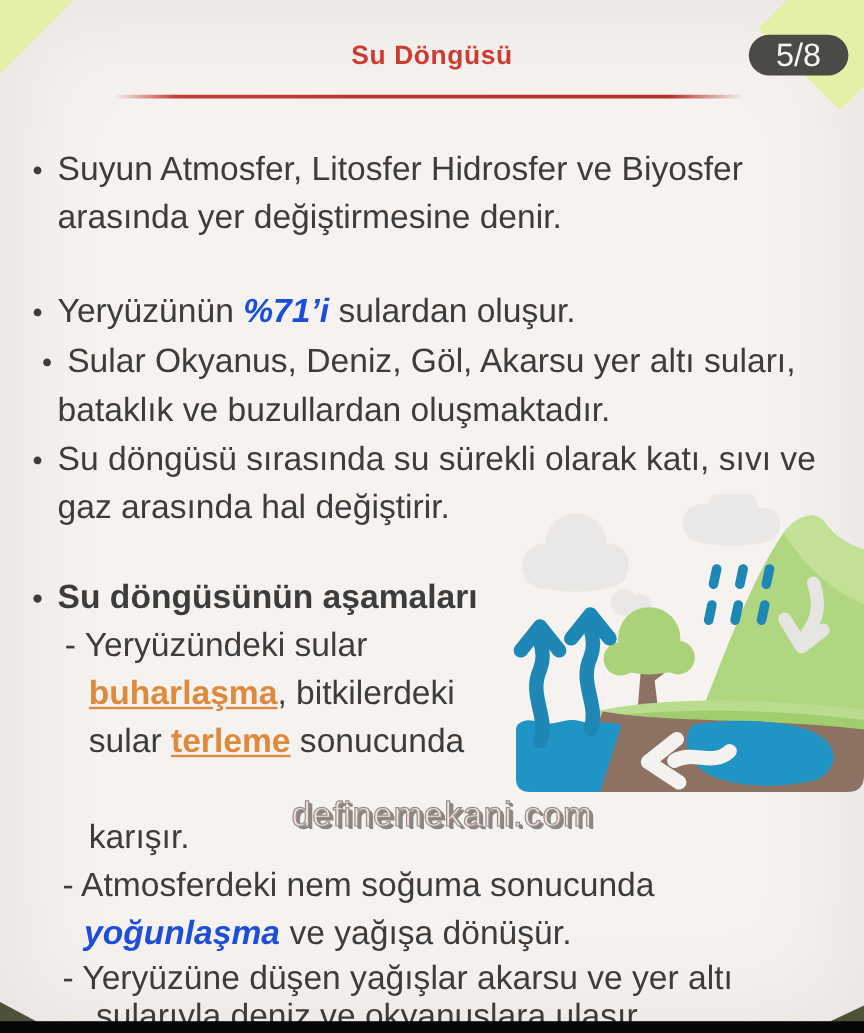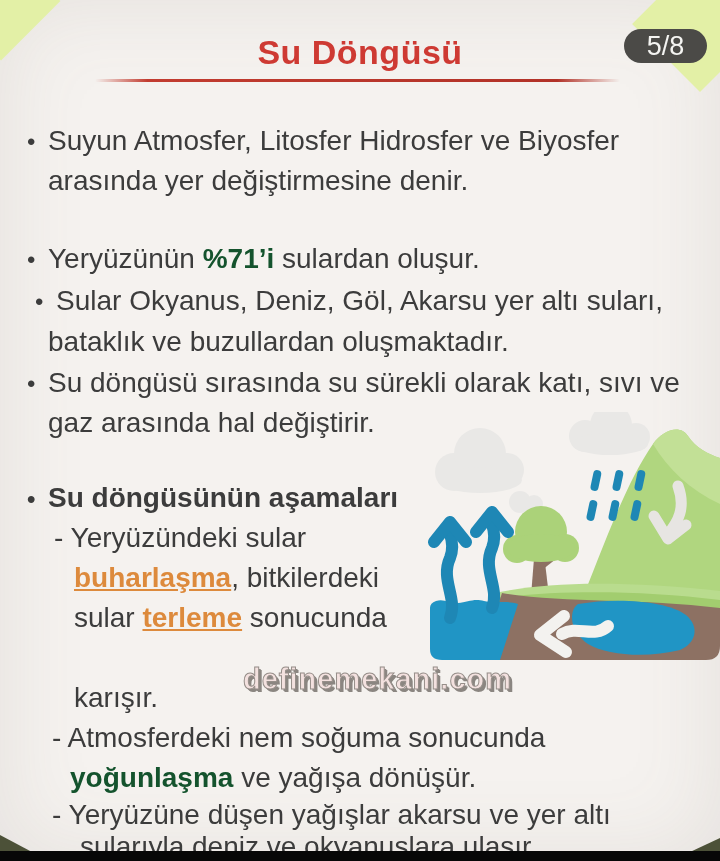--- a/index.html
+++ b/index.html
@@ -9,42 +9,42 @@
     font-family:"Liberation Sans", sans-serif;
   }
   .page{position:absolute;inset:0;box-shadow:inset 0 0 90px rgba(110,100,90,.12);}
   
   .deco-tl{position:absolute;left:-41px;top:-41px;width:84px;height:84px;background:#e3f0a6;transform:rotate(45deg);}
   .deco-tr{position:absolute;left:652px;top:-24px;width:96px;height:96px;background:#e3f0a6;transform:rotate(45deg);}
   .tri-bl{position:absolute;left:0;bottom:9px;width:0;height:0;border-bottom:17px solid #4c5138;border-right:32px solid transparent;}
   .tri-br{position:absolute;right:0;bottom:9px;width:0;height:0;border-bottom:14px solid #4c5138;border-left:30px solid transparent;}
   .bottom-bar{position:absolute;left:0;bottom:0;width:720px;height:10px;background:#070707;}
   
-  .title{position:absolute;top:33px;left:0;right:0;text-align:center;font-size:34px;font-weight:bold;color:#ce3a33;letter-spacing:.5px;}
+  .title{position:absolute;top:33px;left:0;right:0;text-align:center;font-size:22px;font-weight:bold;color:#ce3a33;letter-spacing:.5px;}
   .title-underline{position:absolute;top:79px;left:95px;width:525px;height:3px;border-radius:2px;
     background:linear-gradient(90deg,rgba(190,58,47,0) 0%,#c23c30 10%,#b23228 88%,rgba(190,58,47,0) 100%);}
   .page-badge{position:absolute;left:624px;top:29px;width:83px;height:34px;border-radius:24px;background:#4b4a47;
     color:#f4f4f2;font-size:27px;display:flex;align-items:center;justify-content:center;}
   
   .line{position:absolute;white-space:nowrap;font-size:28px;line-height:34px;color:#3c3c3c;}
   .bullet{display:inline-block;width:21px;font-size:24px;}
   .bold{font-weight:bold;}
-  .hl-blue{color:#14532d;font-weight:bold;}
+  .hl-blue{color:#1d4ed8;font-weight:bold;font-style:italic;}
   .hl-orange{color:#dd8a3c;font-weight:bold;text-decoration:underline;}
   .l1{top:124px;left:27px}.l2{top:164px;left:48px}
   .l3{top:242px;left:27px}
   .l4{top:284px;left:35px}.l5{top:325px;left:48px}
   .l6{top:366px;left:27px}.l7{top:406px;left:48px}
   .l8{top:481px;left:27px}
   .l9{top:521px;left:54px}.l10{top:561px;left:74px}.l11{top:601px;left:74px}
   .l12{top:641px;left:74px}.l13{top:681px;left:74px}
   .l14{top:721px;left:52px}.l15{top:761px;left:70px}
   .l16{top:798px;left:52px}.l17{top:830px;left:80px}
   
-  .watermark{position:absolute;left:243px;top:663px;font-size:29px;font-weight:bold;letter-spacing:1px;
+  .watermark{position:absolute;left:243px;top:663px;font-size:29px;font-weight:normal;letter-spacing:1px;
     color:#f3e1df;-webkit-text-stroke:1px #968e89;text-shadow:2px 2px 0 #8b8681,3px 3px 0 #8b8681;z-index:5;}
   
   .illustration{position:absolute;left:428px;top:412px;width:292px;height:250px;}
 </style>
 </head>
 <body>
 
 <div class="page">
 
   <div class="deco-tl"></div>

